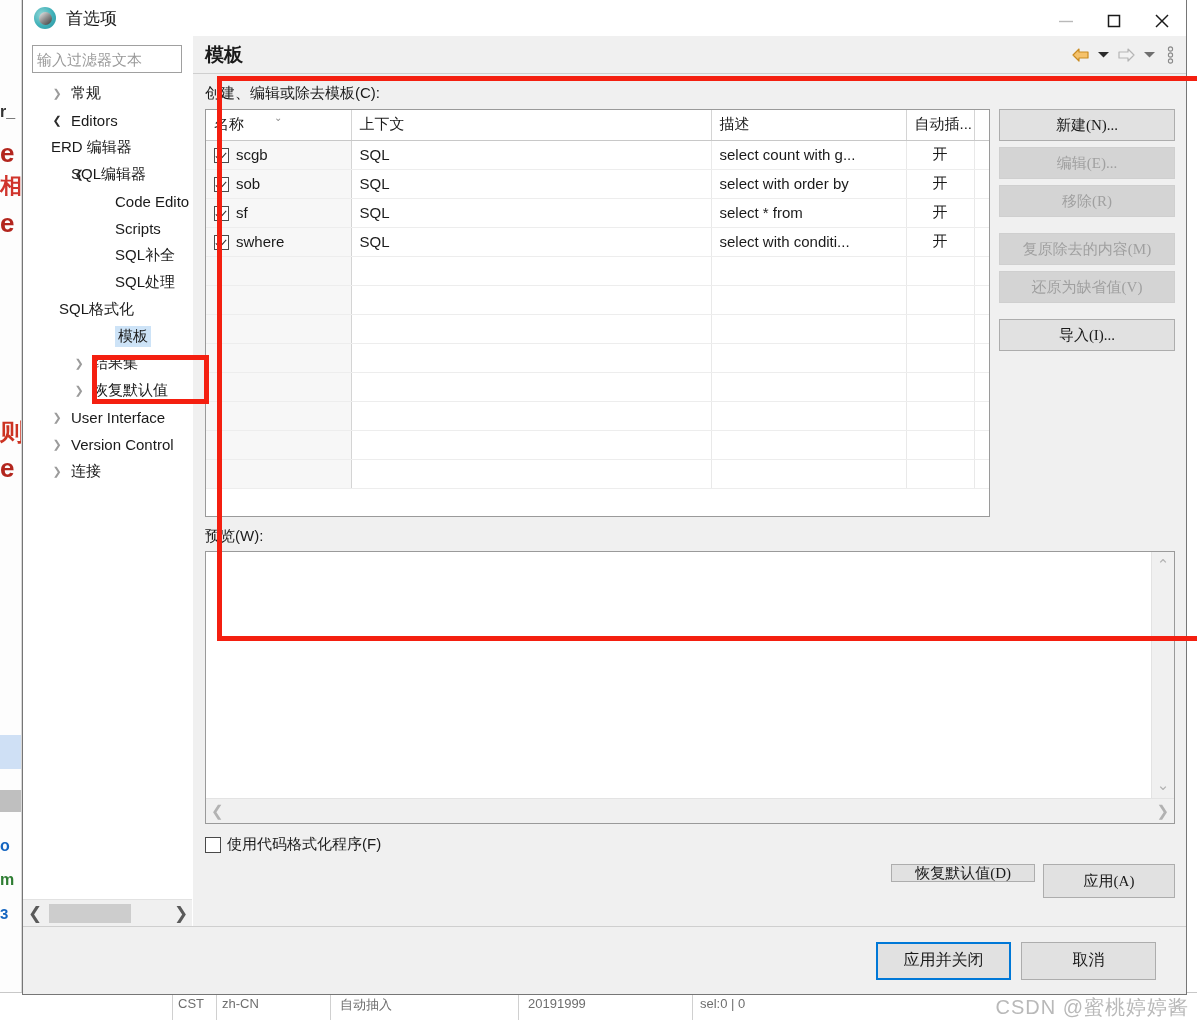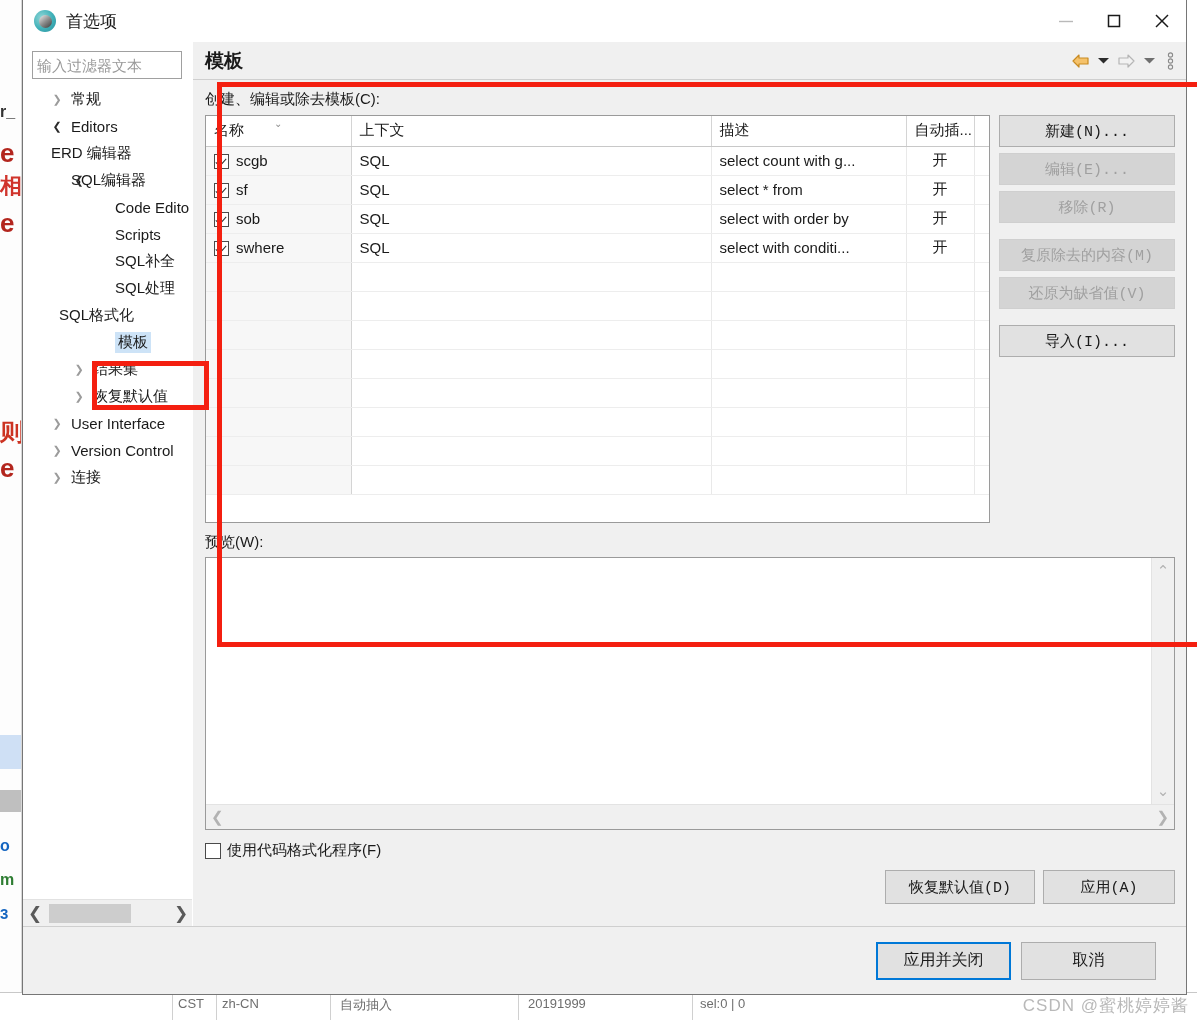--- a/index.html
+++ b/index.html
@@ -40,34 +40,34 @@
   }
   .bg-status {
     position: absolute; top: 996px; color: #6e6e6e; font-size: 13px;
     white-space: nowrap; overflow: hidden;
   }
   .bg-status-sep {
     position: absolute; top: 994px; width: 1px; height: 26px; background: #d0d0d0;
   }
   .watermark {
     position: absolute; right: 8px; top: 994px;
-    color: #b9b9b9; font-size: 17px; letter-spacing: 1px;
+    color: #b9b9b9; font-size: 20px; letter-spacing: 1px;
     white-space: nowrap;
   }
 
   
   #dialog {
     position: absolute; left: 22px; top: 0; width: 1165px; height: 995px;
     background: #f0f0f0;
     border: 1px solid #767676;
     border-top: none;
     display: flex; flex-direction: column;
   }
   .titlebar {
-    height: 42px; background: #ffffff;
+    height: 36px; background: #ffffff;
     display: flex; align-items: center;
     flex: 0 0 auto;
     position: relative;
     text-align: right;
   }
   .title-icon {
     width: 22px; height: 22px; margin-left: 11px; border-radius: 50%;
     background: radial-gradient(circle at 35% 35%, #8fd6d6 0%, #3fb0b8 55%, #2a8f9c 100%);
     display: flex; align-items: center; justify-content: center;
     flex: 0 0 auto;
@@ -191,21 +191,21 @@
   .col-3 { width: 195px; }
   .col-4 { width: 68px; }
   .col-5 { width: 28px; }
 
   
   .side-buttons {
     width: 176px; flex: 0 0 176px; margin-left: 9px;
     display: flex; flex-direction: column;
   }
   .btn {
-    height: 32px; font-family: Liberation Mono, monospace; font-size: 15px;
+    height: 32px; font-family: Liberation Serif, serif; font-size: 15px;
     border: 1px solid #adadad; background: #e1e1e1; color: #1a1a1a;
     display: flex; align-items: center; justify-content: center;
     white-space: nowrap; user-select: none;
   }
   .btn.disabled { color: #a0a0a0; border-color: #cfcfcf; background: #d4d4d4; }
   .btn.enabled { background: #e1e1e1; }
   .gap-6 { height: 6px; }
   .gap-14 { height: 16px; }
 
   
@@ -233,21 +233,21 @@
   .fmt-cbx {
     width: 16px; height: 16px; border: 1px solid #4a4a4a; background: #fff;
     margin-right: 6px; flex: 0 0 auto;
   }
   .fmt-label { font-size: 15px; color: #1a1a1a; }
 
   .apply-row {
     display: flex; justify-content: flex-end; gap: 8px;
     padding: 10px 11px 0 0; flex: 0 0 auto;
   }
-  .btn-wide { min-width: 140px; height: 34px; padding: 0 23px; }
+  .btn-wide { min-width: 140px; height: 18px; padding: 0 23px; }
   .btn-mid  { min-width: 132px; height: 34px; padding: 0 14px; }
 
   .dialog-footer {
     border-top: 1px solid #cfcfcf; background: #f0f0f0;
     height: 68px; flex: 0 0 auto;
     display: flex; align-items: center; justify-content: flex-end;
     gap: 10px; padding-right: 30px;
   }
   .btn-primary {
     min-width: 135px; height: 38px; padding: 0 14px;
@@ -471,33 +471,33 @@
                 <td class="c-name">
                   <span class="cbx checked"></span><span>scgb</span>
                 </td>
                 <td>SQL</td>
                 <td>select count with g...</td>
                 <td class="c-auto">开</td>
                 <td></td>
               </tr>
               <tr>
                 <td class="c-name">
+                  <span class="cbx checked"></span><span>sob</span>
+                </td>
+                <td>SQL</td>
+                <td>select with order by</td>
+                <td class="c-auto">开</td>
+                <td></td>
+              </tr>
+              <tr>
+                <td class="c-name">
                   <span class="cbx checked"></span><span>sf</span>
                 </td>
                 <td>SQL</td>
                 <td>select * from</td>
-                <td class="c-auto">开</td>
-                <td></td>
-              </tr>
-              <tr>
-                <td class="c-name">
-                  <span class="cbx checked"></span><span>sob</span>
-                </td>
-                <td>SQL</td>
-                <td>select with order by</td>
                 <td class="c-auto">开</td>
                 <td></td>
               </tr>
               <tr>
                 <td class="c-name">
                   <span class="cbx checked"></span><span>swhere</span>
                 </td>
                 <td>SQL</td>
                 <td>select with conditi...</td>
                 <td class="c-auto">开</td>

